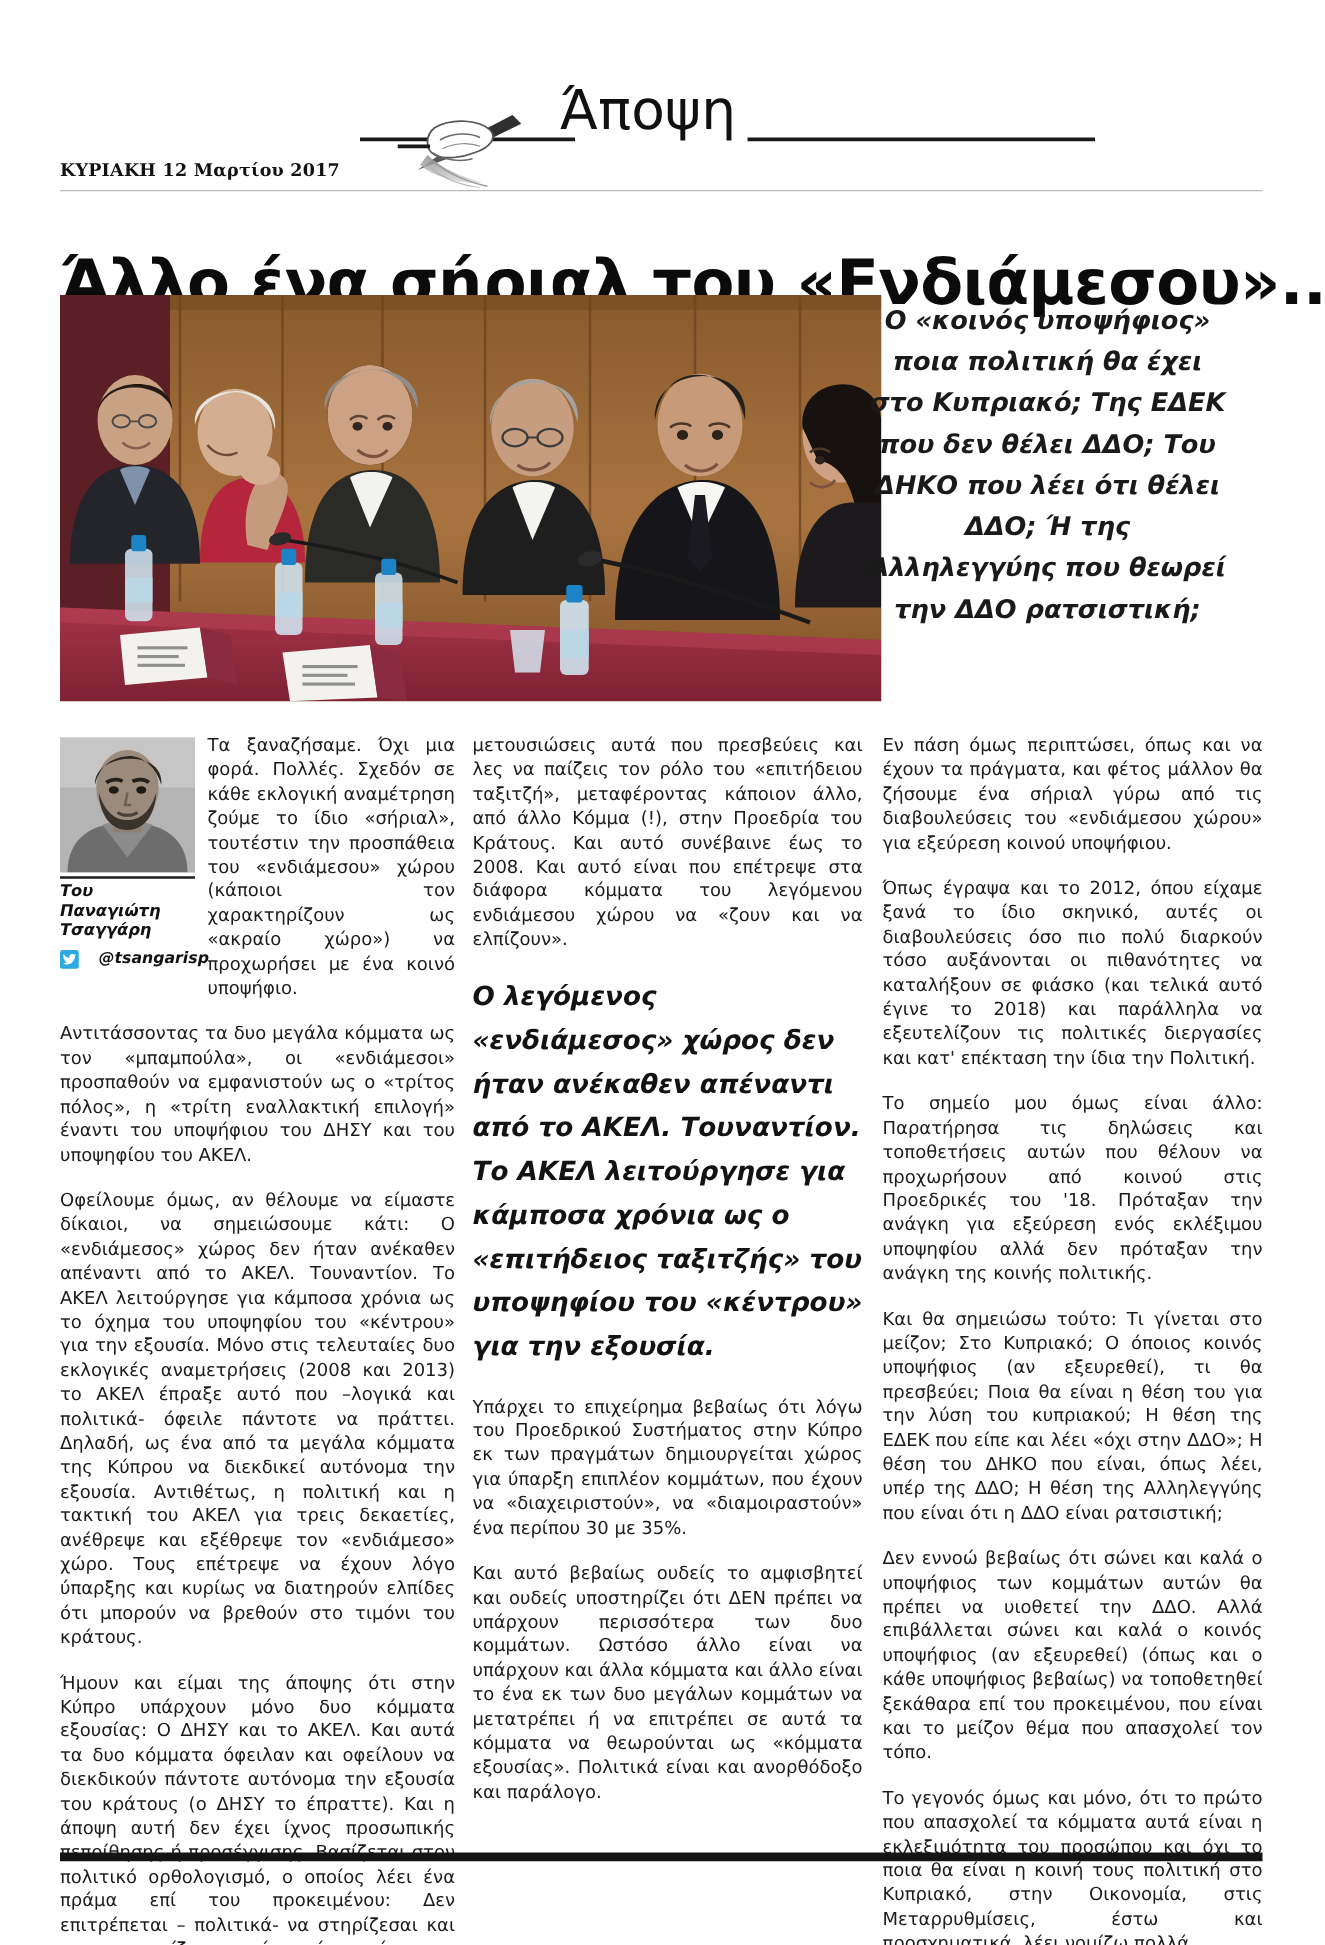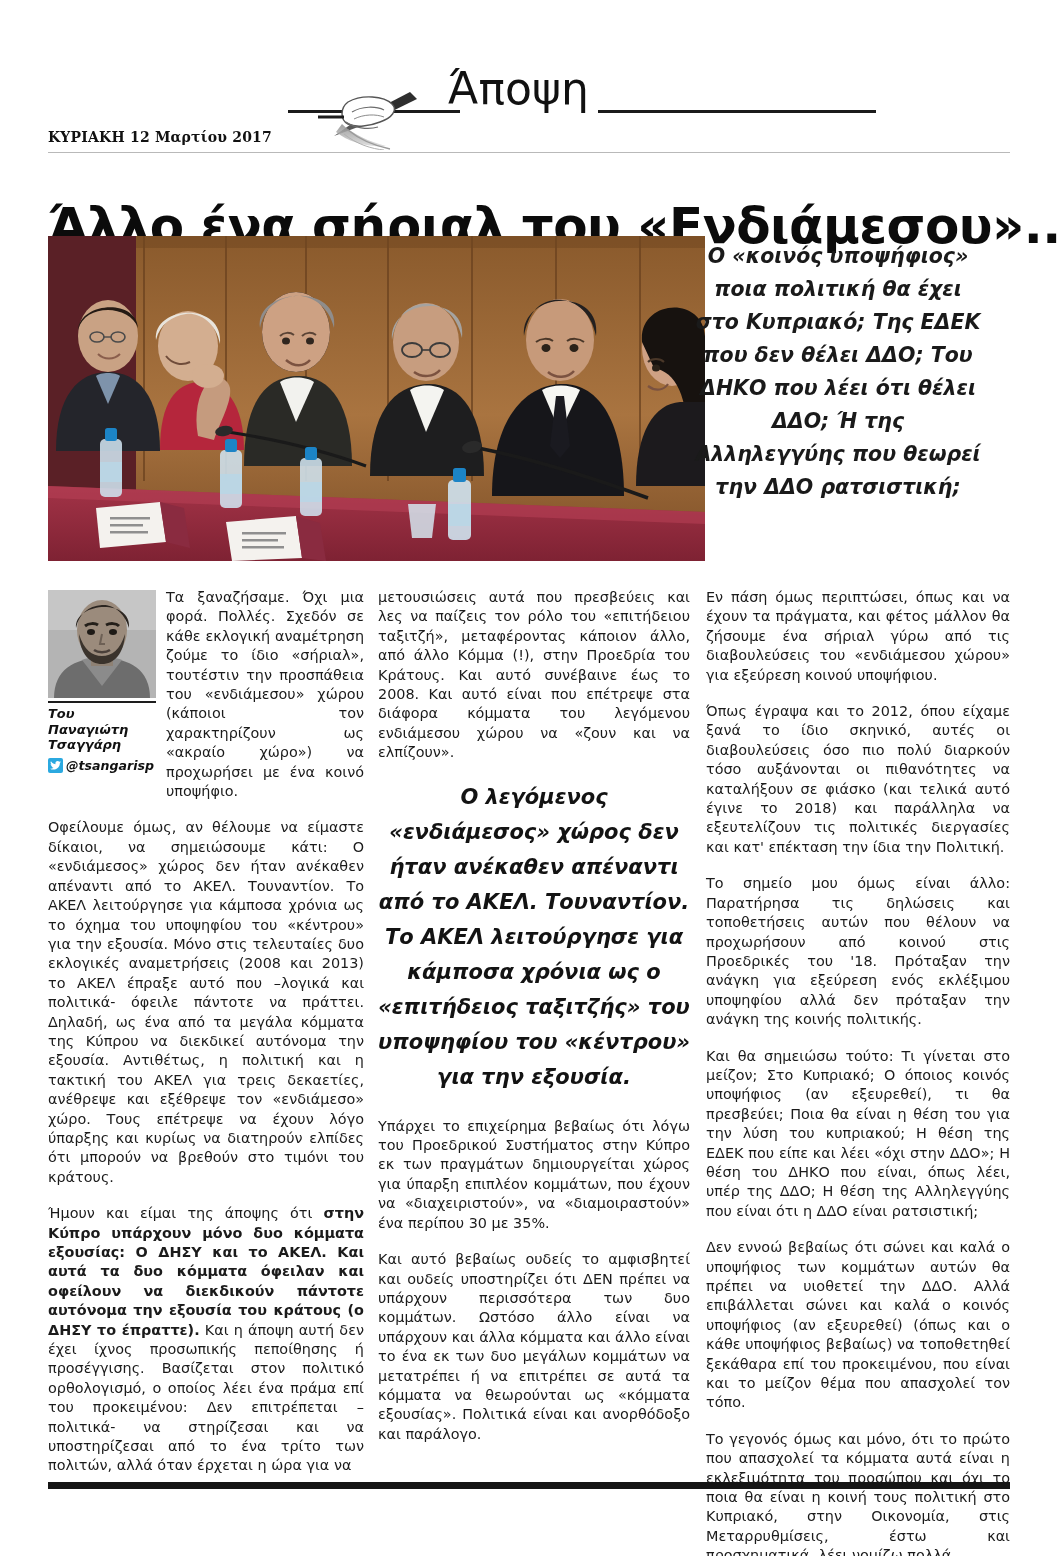--- a/index.html
+++ b/index.html
@@ -88,38 +88,38 @@
     background:#b9b9b9;overflow:hidden;
   }
   .author-rule{
     width:108px;height:2px;background:#1d1d1d;margin-top:3px;
   }
   .author-name{
     font-style:italic;font-weight:bold;font-size:13px;line-height:15.5px;
     color:#111;margin-top:3px;
   }
   .author-handle{
-    display:flex;align-items:center;gap:3px;margin-top:3px;
+    display:flex;align-items:flex-end;gap:16px;margin-top:3px;
   }
   .tw-icon{
     width:15px;height:15px;background:#2ba9e0;border-radius:2px;
     display:inline-block;flex:0 0 auto;position:relative;
   }
   .tw-icon svg{position:absolute;left:2px;top:3px;}
   .handle-text{
     font-style:italic;font-weight:bold;font-size:12.6px;color:#111;
   }
 
-  .bold-run{font-weight:bold;}
+  .bold-run{font-weight:normal;}
 
   
   .pullquote{
     font-style:italic;font-weight:bold;
     font-size:21px;line-height:35px;
-    text-align:center;color:#131313;
+    text-align:left;color:#131313;
     margin:6px 0 22px 0;
   }
 
   
   .bottom-rule{
     position:absolute;left:48px;top:1482px;width:962px;height:7px;background:#151515;
   }
 </style>
 </head>
 <body>
@@ -349,20 +349,21 @@
         <span class="tw-icon">
           <svg width="11" height="9" viewBox="0 0 11 9" xmlns="http://www.w3.org/2000/svg">
             <path d="M11 1.1c-.4.18-.83.3-1.28.35.46-.28.81-.71.98-1.23-.43.26-.91.44-1.42.54A2.22 2.22 0 0 0 5.5 2.8c0 .17.02.34.06.5A6.32 6.32 0 0 1 .95.37 2.2 2.2 0 0 0 1.64 3.3 2.2 2.2 0 0 1 .63 3.03v.03c0 1.07.77 1.96 1.78 2.17-.31.08-.58.09-.88.04.25.84 1.02 1.45 1.93 1.47A4.47 4.47 0 0 1 0 7.65 6.3 6.3 0 0 0 3.46 8.6c4.15 0 6.42-3.4 6.42-6.35v-.29A4.5 4.5 0 0 0 11 1.1z" fill="#ffffff"></path>
           </svg>
         </span>
         <span class="handle-text">@tsangarisp</span>
       </div>
     </div>
 
     <p>Τα ξαναζήσαμε. Όχι μια φορά. Πολλές. Σχεδόν σε κάθε εκλογική αναμέτρηση ζούμε το ίδιο «σήριαλ», τουτέστιν την προσπάθεια του «ενδιάμεσου» χώρου (κάποιοι τον χαρακτηρίζουν ως «ακραίο χώρο») να προχωρήσει με ένα κοινό υποψήφιο.</p>
+    <p>Αντιτάσσοντας τα δυο μεγάλα κόμματα ως τον «μπαμπούλα», οι «ενδιάμεσοι» προσπαθούν να εμφανιστούν ως ο «τρίτος πόλος», η «τρίτη εναλλακτική επιλογή» έναντι του υποψήφιου του ΔΗΣΥ και του υποψηφίου του ΑΚΕΛ.</p>
     <p>Οφείλουμε όμως, αν θέλουμε να είμαστε δίκαιοι, να σημειώσουμε κάτι: Ο «ενδιάμεσος» χώρος δεν ήταν ανέκαθεν απέναντι από το ΑΚΕΛ. Τουναντίον. Το ΑΚΕΛ λειτούργησε για κάμποσα χρόνια ως το όχημα του υποψηφίου του «κέντρου» για την εξουσία. Μόνο στις τελευταίες δυο εκλογικές αναμετρήσεις (2008 και 2013) το ΑΚΕΛ έπραξε αυτό που –λογικά και πολιτικά- όφειλε πάντοτε να πράττει. Δηλαδή, ως ένα από τα μεγάλα κόμματα της Κύπρου να διεκδικεί αυτόνομα την εξουσία. Αντιθέτως, η πολιτική και η τακτική του ΑΚΕΛ για τρεις δεκαετίες, ανέθρεψε και εξέθρεψε τον «ενδιάμεσο» χώρο. Τους επέτρεψε να έχουν λόγο ύπαρξης και κυρίως να διατηρούν ελπίδες ότι μπορούν να βρεθούν στο τιμόνι του κράτους.</p>
     <p><span>Ήμουν και είμαι της άποψης ότι </span><span class="bold-run">στην Κύπρο υπάρχουν μόνο δυο κόμματα εξουσίας: Ο ΔΗΣΥ και το ΑΚΕΛ. Και αυτά τα δυο κόμματα όφειλαν και οφείλουν να διεκδικούν πάντοτε αυτόνομα την εξουσία του κράτους (ο ΔΗΣΥ το έπραττε).</span><span> Και η άποψη αυτή δεν έχει ίχνος προσωπικής πεποίθησης ή προσέγγισης. Βασίζεται στον πολιτικό ορθολογισμό, ο οποίος λέει ένα πράμα επί του προκειμένου: Δεν επιτρέπεται – πολιτικά- να στηρίζεσαι και να υποστηρίζεσαι από το ένα τρίτο των πολιτών, αλλά όταν έρχεται η ώρα για να</span></p>
   </div>
 
   <div class="col col2">
     <p>μετουσιώσεις αυτά που πρεσβεύεις και λες να παίζεις τον ρόλο του «επιτήδειου ταξιτζή», μεταφέροντας κάποιον άλλο, από άλλο Κόμμα (!), στην Προεδρία του Κράτους. Και αυτό συνέβαινε έως το 2008. Και αυτό είναι που επέτρεψε στα διάφορα κόμματα του λεγόμενου ενδιάμεσου χώρου να «ζουν και να ελπίζουν».</p>
     <div class="pullquote">Ο λεγόμενος «ενδιάμεσος» χώρος δεν ήταν ανέκαθεν απέναντι από το ΑΚΕΛ. Τουναντίον. Το ΑΚΕΛ λειτούργησε για κάμποσα χρόνια ως ο «επιτήδειος ταξιτζής» του υποψηφίου του «κέντρου» για την εξουσία.</div>
     <p>Υπάρχει το επιχείρημα βεβαίως ότι λόγω του Προεδρικού Συστήματος στην Κύπρο εκ των πραγμάτων δημιουργείται χώρος για ύπαρξη επιπλέον κομμάτων, που έχουν να «διαχειριστούν», να «διαμοιραστούν» ένα περίπου 30 με 35%.</p>
     <p>Και αυτό βεβαίως ουδείς το αμφισβητεί και ουδείς υποστηρίζει ότι ΔΕΝ πρέπει να υπάρχουν περισσότερα των δυο κομμάτων. Ωστόσο άλλο είναι να υπάρχουν και άλλα κόμματα και άλλο είναι το ένα εκ των δυο μεγάλων κομμάτων να μετατρέπει ή να επιτρέπει σε αυτά τα κόμματα να θεωρούνται ως «κόμματα εξουσίας». Πολιτικά είναι και ανορθόδοξο και παράλογο.</p>
   </div>

